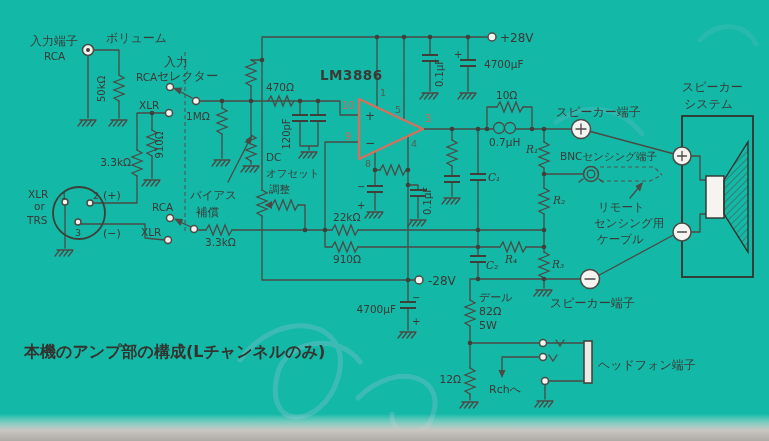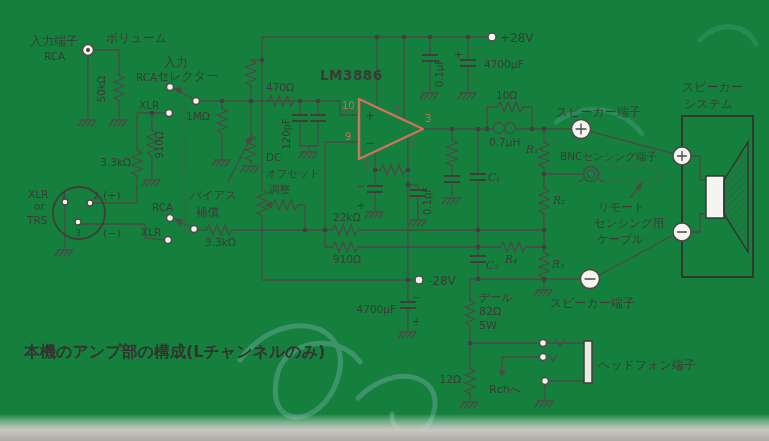--- a/index.html
+++ b/index.html
@@ -1,16 +1,16 @@
 <!DOCTYPE html>
 <html><head>
 <meta charset="utf-8">
 <style>
   html,body{margin:0;padding:0;background:#e8e6e2;}
-  #page{position:relative;width:769px;height:441px;background:#15803d;overflow:hidden;
+  #page{position:relative;width:769px;height:441px;background:#14b8a6;overflow:hidden;
         font-family:"DejaVu Sans",sans-serif;}
   svg{position:absolute;left:0;top:0;}
   text{font-family:"DejaVu Sans",sans-serif;fill:#3b3a36;}
   .s9{font-size:9.5px}.s10{font-size:10px}.s105{font-size:10.5px}
   .s11{font-size:11px}.s115{font-size:11.5px}.s12{font-size:12px}
   .s13{font-size:13.5px;font-weight:bold;letter-spacing:.5px}
   .cap{font-size:16px;font-weight:600;fill:#33322e}
   .pin{fill:#5a5955}.acc{fill:#c96a58}
   .it{font-family:"DejaVu Serif",serif;font-style:italic;font-size:10.5px}
   .mid{text-anchor:middle}.end{text-anchor:end}

